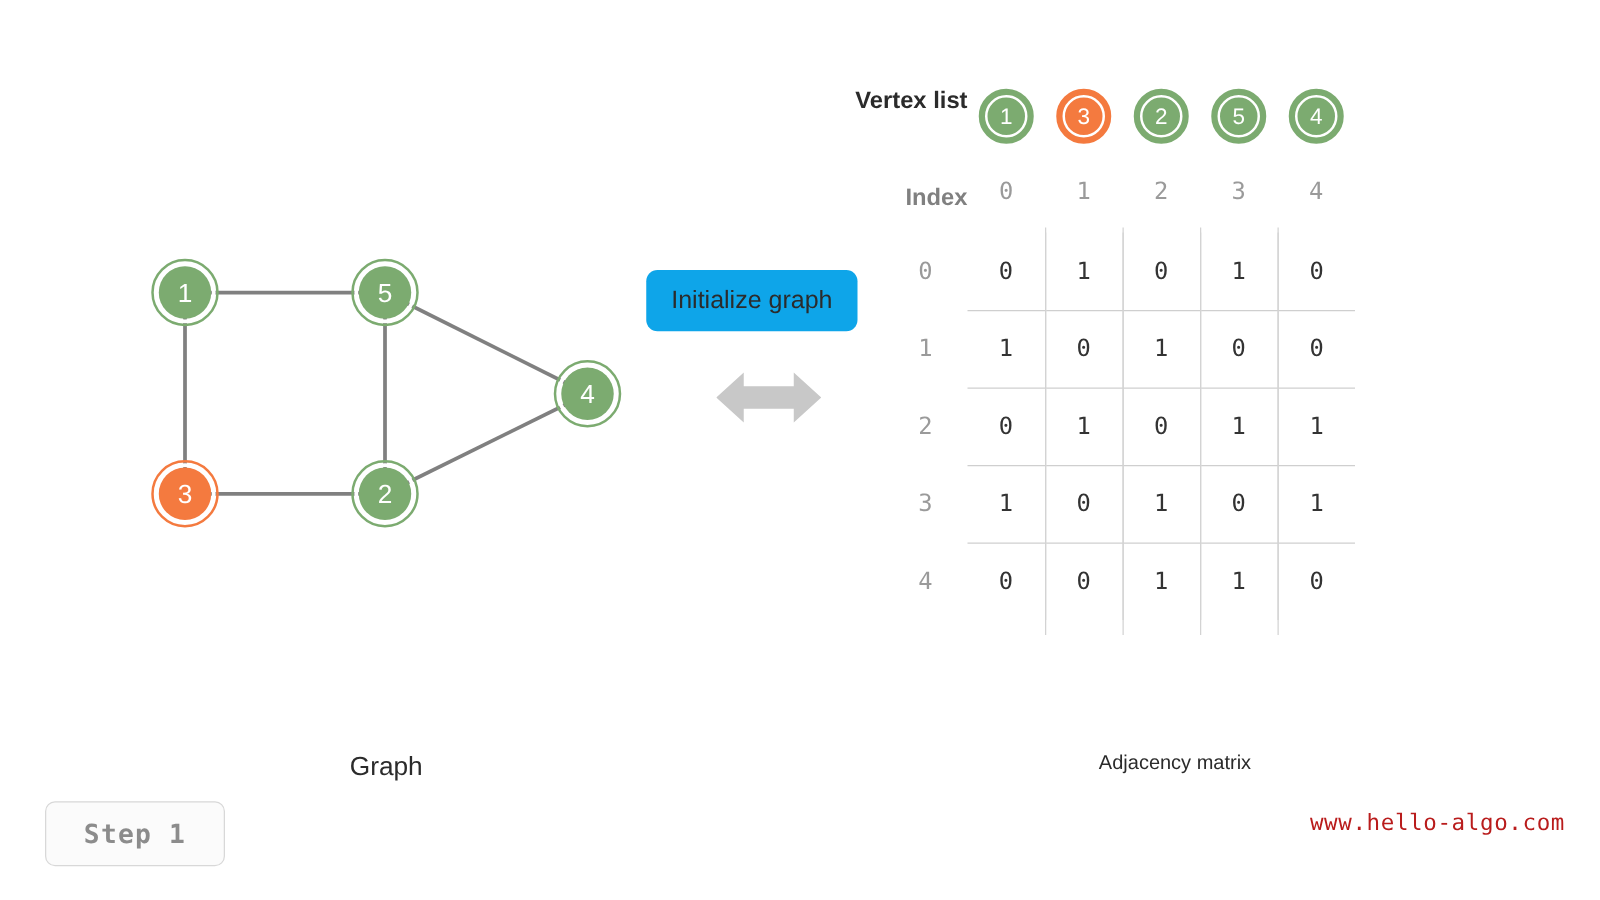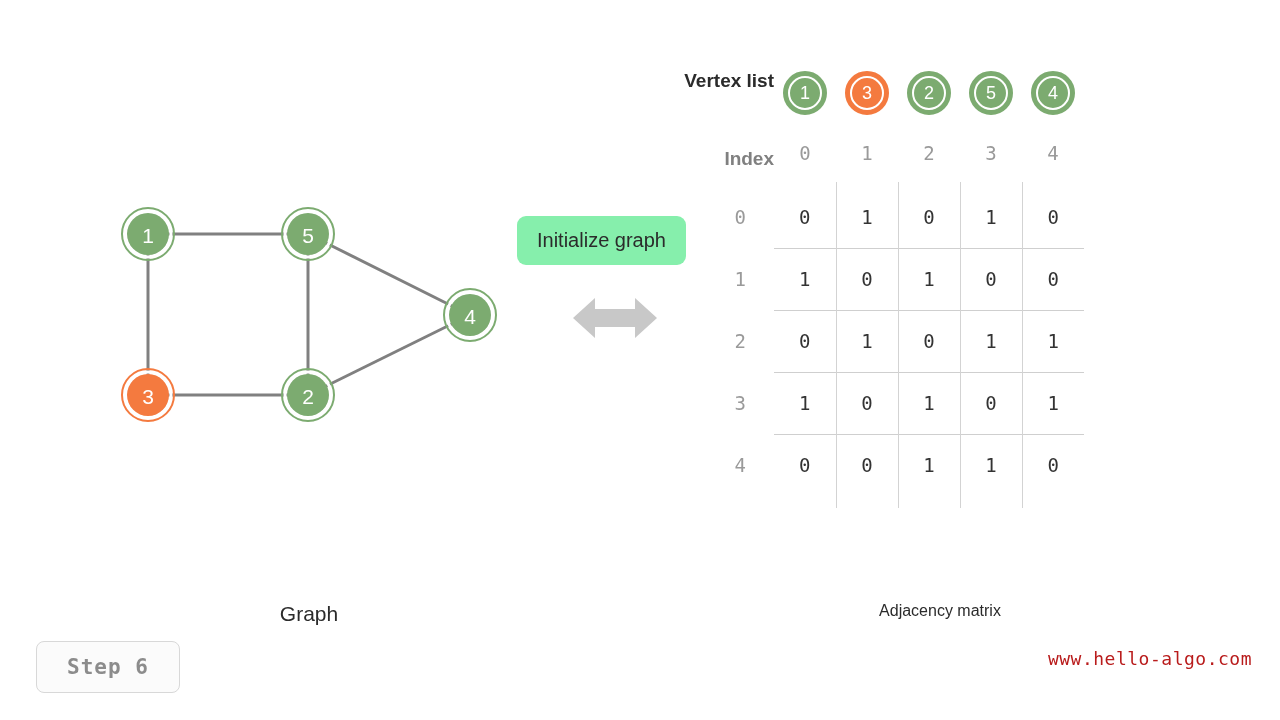--- a/index.html
+++ b/index.html
@@ -47,21 +47,21 @@
     position: absolute;
     left: 517px;
     top: 216px;
     width: 200px;
     height: 130px;
   }
   #initialize-chip {
     position: absolute;
     left: 0;
     top: 0;
-    background: #86efac;
+    background: #0ea5e9;
     border-radius: 9px;
     padding: 12px 20px 13px 20px;
     font-size: 20px;
     color: #2b2b2b;
     white-space: nowrap;
     line-height: 24px;
   }
   #double-arrow {
     position: absolute;
     left: 56px;
@@ -404,17 +404,17 @@
     </table>
   <div class="vline" style="left: 176px; top: -4px; height: 326px;"></div>
       <div class="vline" style="left: 238px; top: -4px; height: 326px;"></div>
       <div class="vline" style="left: 300px; top: -4px; height: 326px;"></div>
       <div class="vline" style="left: 362px; top: -4px; height: 326px;"></div>
     </div>
 
   <div id="graph-caption">Graph</div>
   <div id="matrix-caption">Adjacency matrix</div>
 
-  <div id="step-badge">Step 6</div>
+  <div id="step-badge">Step 1</div>
 
   <div id="watermark">www.hello-algo.com</div>
 
 </div>
 
 </body></html>

